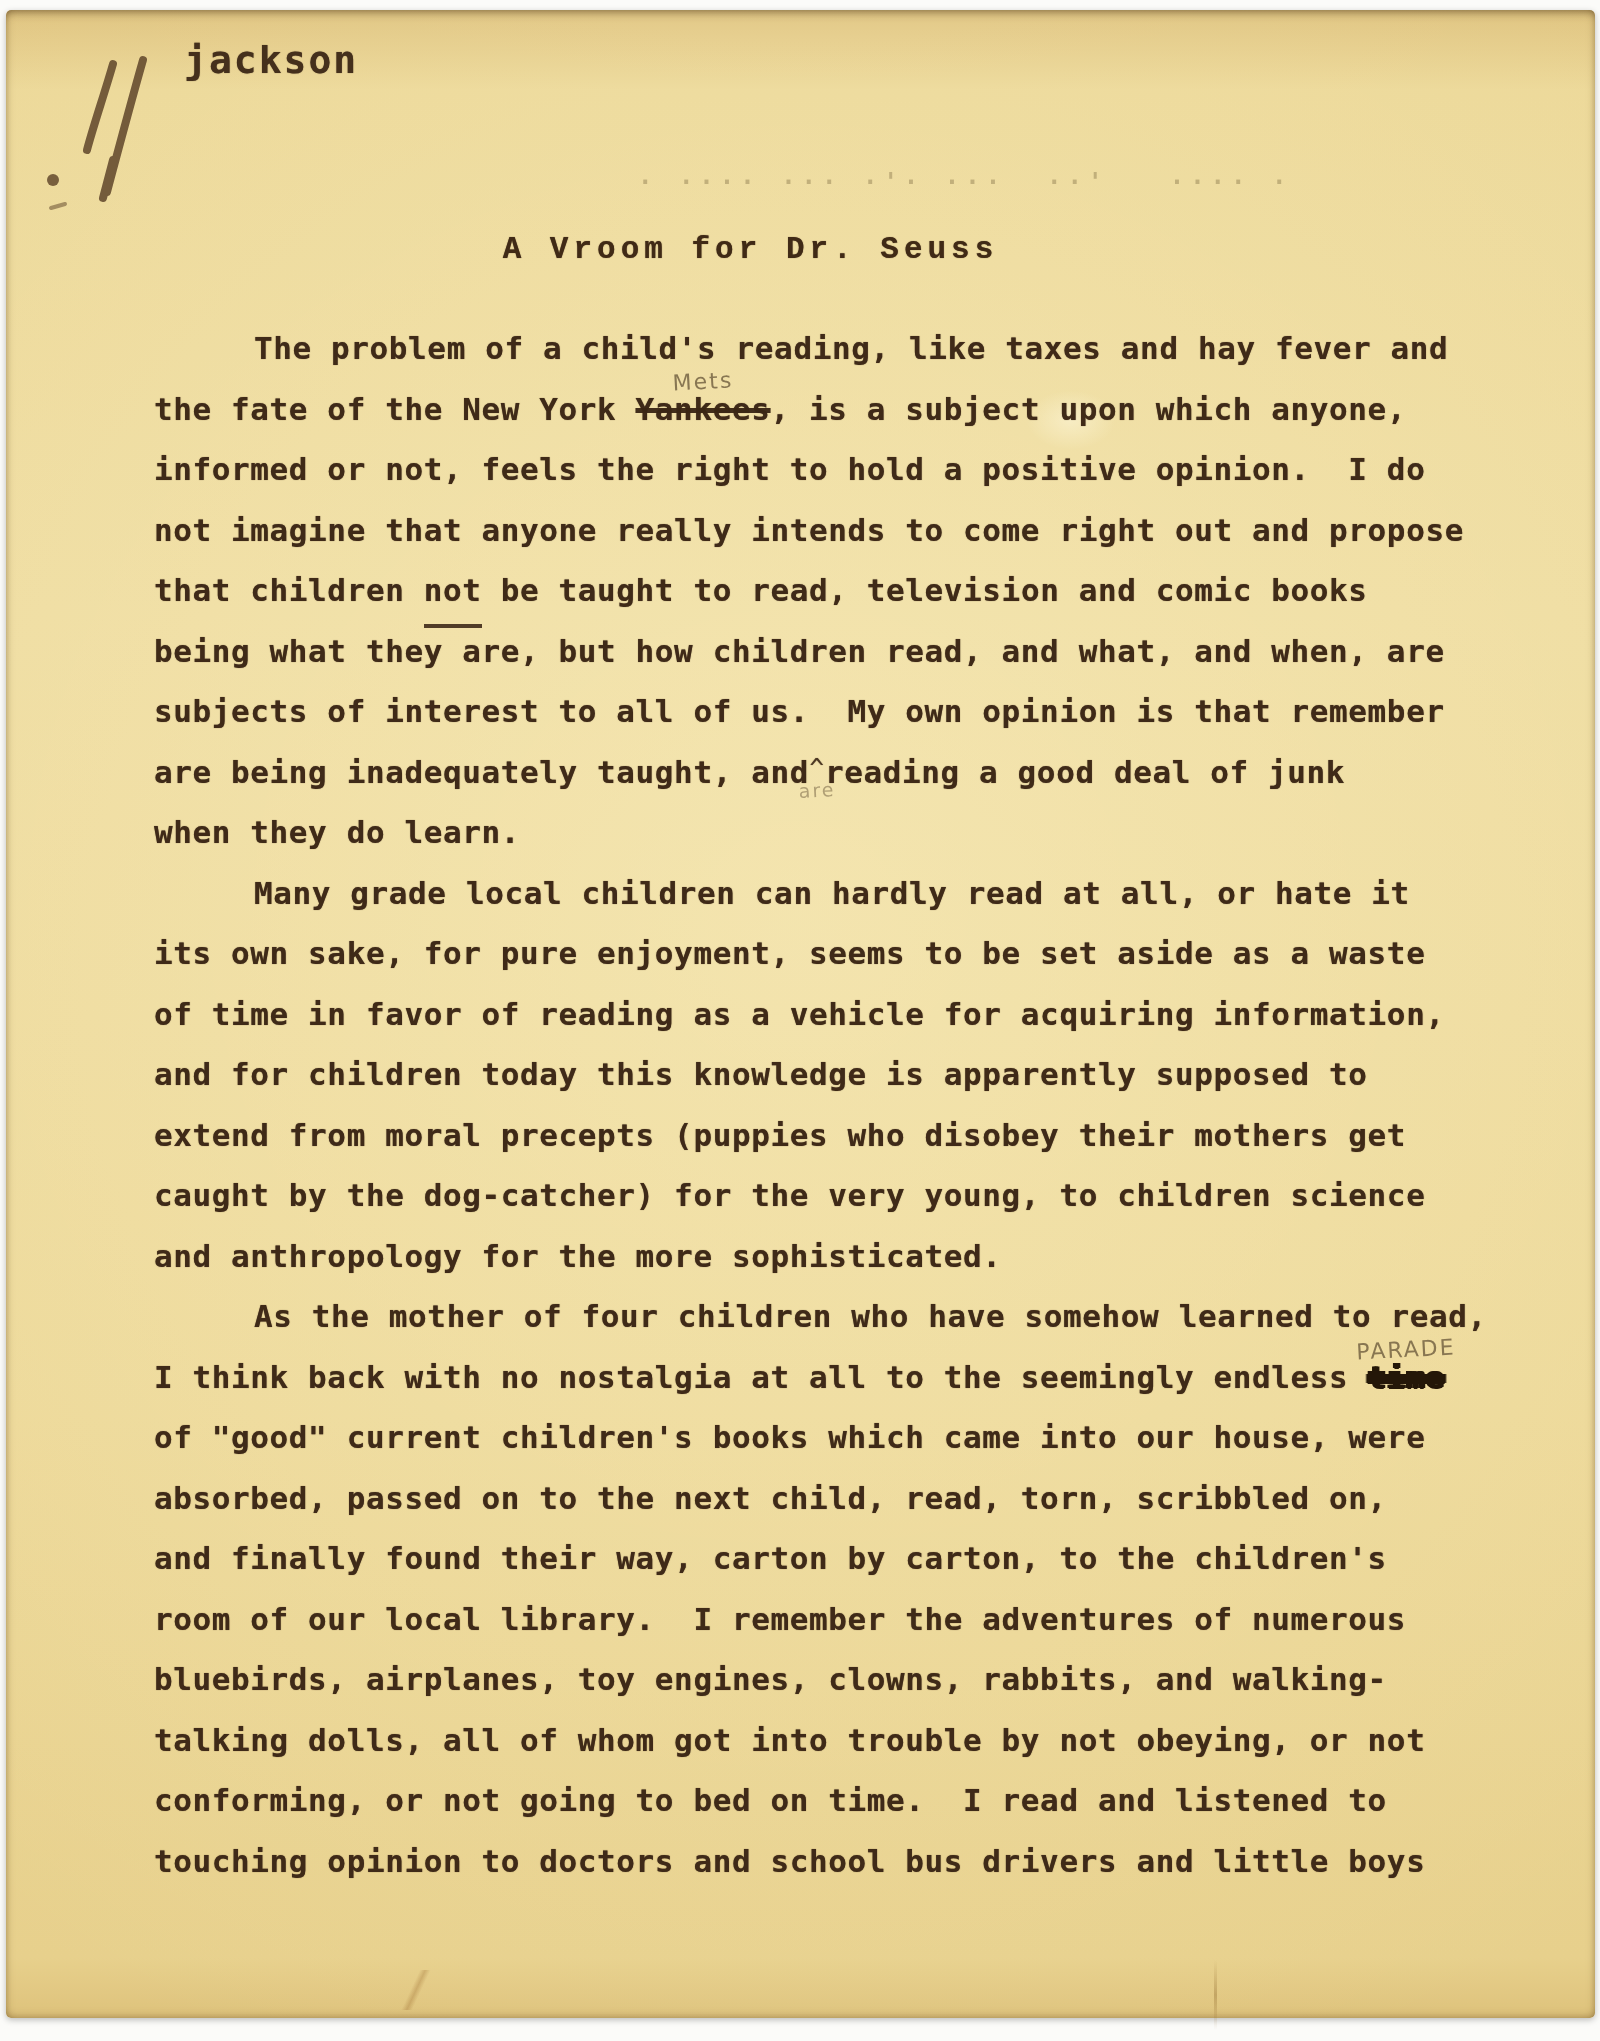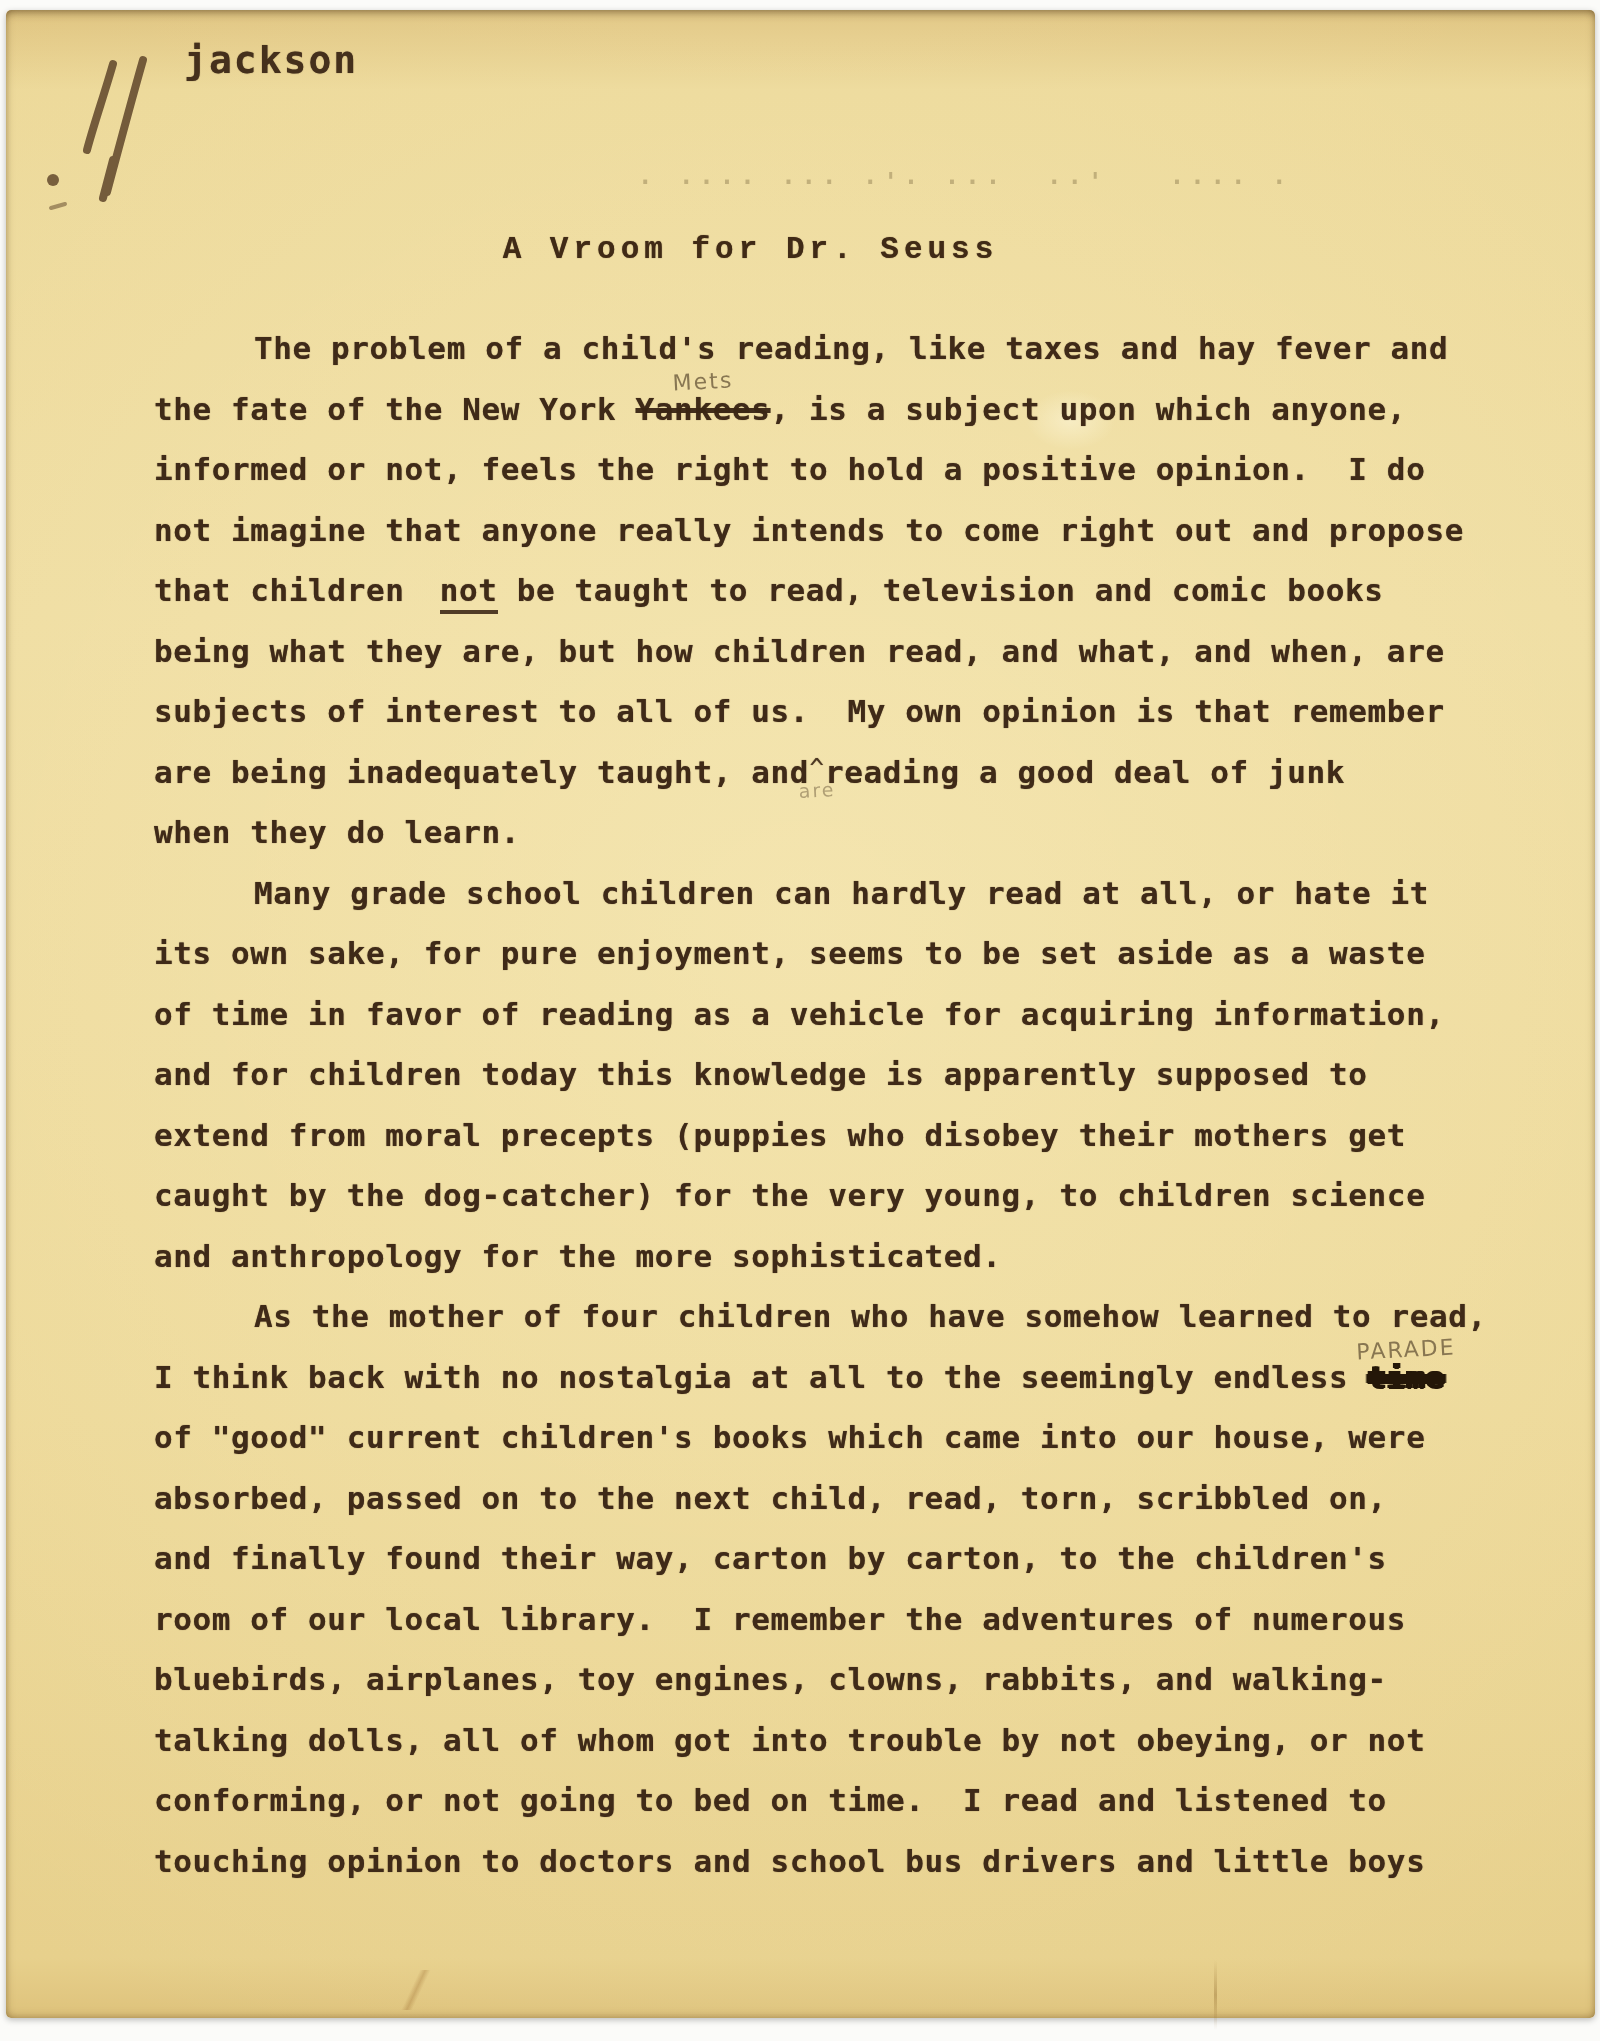--- a/index.html
+++ b/index.html
@@ -46,21 +46,21 @@
     text-shadow:0 0 1px rgba(64,42,22,.75);
     font-family:Liberation Mono, monospace;
   }
   .body-text{
     position:absolute;left:148px;top:308px;width:1340px;
     font-size:31px;font-weight:700;color:#3f2a18;letter-spacing:.6px;
     text-shadow:0 0 1px rgba(63,42,24,.7);
   }
   .line{white-space:pre;line-height:60.5px;height:60.5px;}
   .line.first{text-indent:100px;}
-  .uline{border-bottom:4px solid rgba(63,42,24,.9);padding-bottom:2px;margin-left:16px;}
+  .uline{border-bottom:4px solid rgba(63,42,24,.9);padding-bottom:16px;}
   .strike{
     position:relative;display:inline-block;
     text-decoration:line-through;text-decoration-thickness:5px;
     text-decoration-color:rgba(58,38,20,.85);
   }
   .blackout{
     position:relative;display:inline-block;color:#241708;
     text-decoration:line-through;text-decoration-thickness:9px;
     text-shadow:1.5px 0 #241708,-1.5px 0 #241708,0 1px #241708;
     text-align:right;
@@ -110,21 +110,21 @@
   <div class="body-text">
       <div class="line first">The problem of a child's reading, like taxes and hay fever and</div>
       <div class="line">the fate of the New York <span class="anno strike">Yankees<span class="note">Mets</span></span>, is a subject upon which anyone,</div>
       <div class="line">informed or not, feels the right to hold a positive opinion.  I do</div>
       <div class="line">not imagine that anyone really intends to come right out and propose</div>
       <div class="line">that children <span class="uline">not</span> be taught to read, television and comic books</div>
       <div class="line">being what they are, but how children read, and what, and when, are</div>
       <div class="line">subjects of interest to all of us.  My own opinion is that remember</div>
       <div class="line">are being inadequately taught, and<span class="anno caret"><span class="mark">^</span><span class="note faint">are</span></span>reading a good deal of junk</div>
       <div class="line">when they do learn.</div>
-      <div class="line first">Many grade school children can hardly read at all, or hate it</div>
+      <div class="line first">Many grade local children can hardly read at all, or hate it</div>
       <div class="line">its own sake, for pure enjoyment, seems to be set aside as a waste</div>
       <div class="line">of time in favor of reading as a vehicle for acquiring information,</div>
       <div class="line">and for children today this knowledge is apparently supposed to</div>
       <div class="line">extend from moral precepts (puppies who disobey their mothers get</div>
       <div class="line">caught by the dog-catcher) for the very young, to children science</div>
       <div class="line">and anthropology for the more sophisticated.</div>
       <div class="line first">As the mother of four children who have somehow learned to read,</div>
       <div class="line">I think back with no nostalgia at all to the seemingly endless <span class="anno blackout">time<span class="note">PARADE</span></span></div>
       <div class="line">of "good" current children's books which came into our house, were</div>
       <div class="line">absorbed, passed on to the next child, read, torn, scribbled on,</div>

